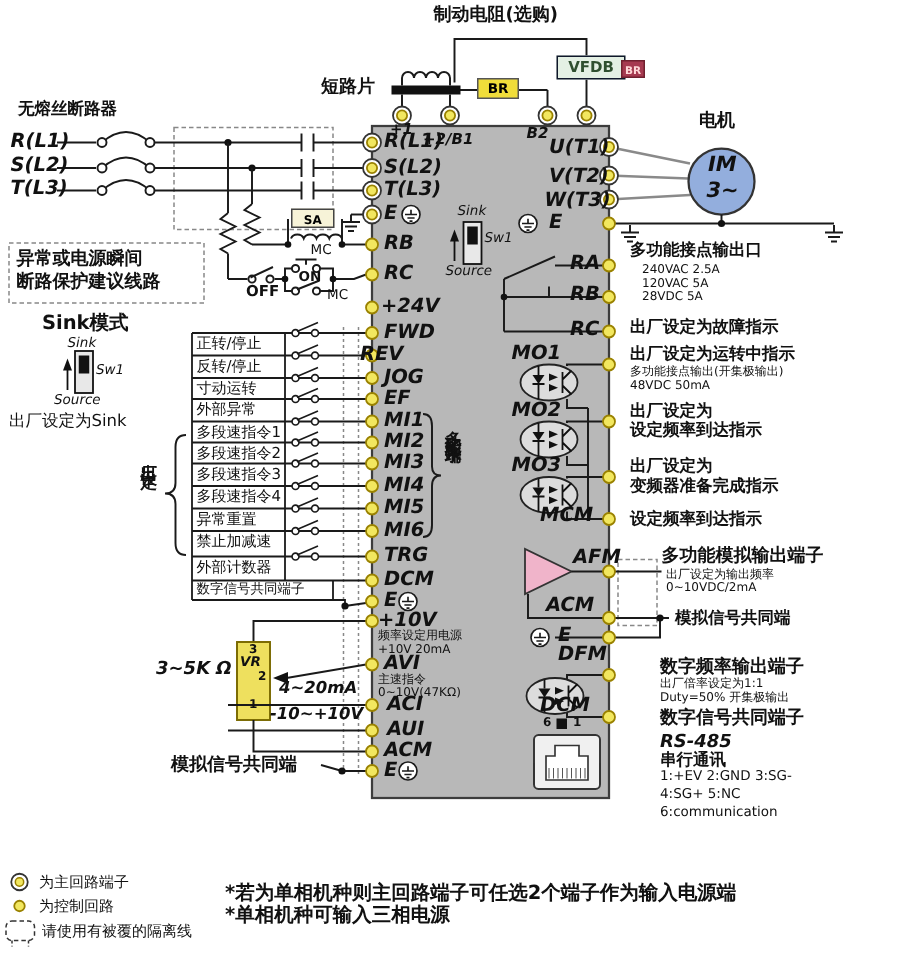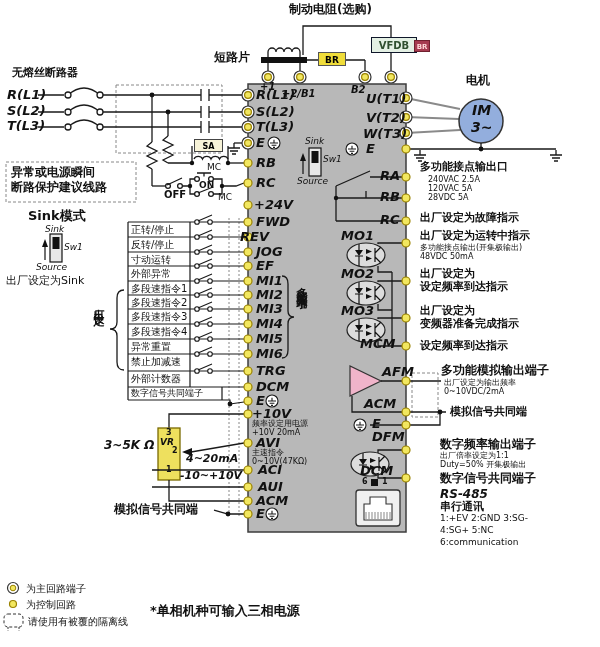--- a/index.html
+++ b/index.html
@@ -439,15 +439,16 @@
 <span class="lbl f12 b" style="left:440px;top:472px">数字信号共同端子</span>
 <span class="lbl f12 b i" style="left:440px;top:488px">RS-485</span>
 <span class="lbl f11 b" style="left:440px;top:501px">串行通讯</span>
 <span class="lbl f9" style="left:440px;top:514px">1:+EV  2:GND  3:SG-</span>
 <span class="lbl f9" style="left:440px;top:526px">4:SG+  5:NC</span>
 <span class="lbl f9" style="left:440px;top:538px">6:communication</span>
 
 <span class="lbl f10" style="left:26px;top:583px">为主回路端子</span>
 <span class="lbl f10" style="left:26px;top:599px">为控制回路</span>
 <span class="lbl f10" style="left:28px;top:616px">请使用有被覆的隔离线</span>
+<span class="lbl f13 b" style="left:150px;top:589px">*若为单相机种则主回路端子可任选2个端子作为输入电源端</span>
 <span class="lbl f13 b" style="left:150px;top:604px">*单相机种可输入三相电源</span>
 
 </div>
 
 </body></html>

